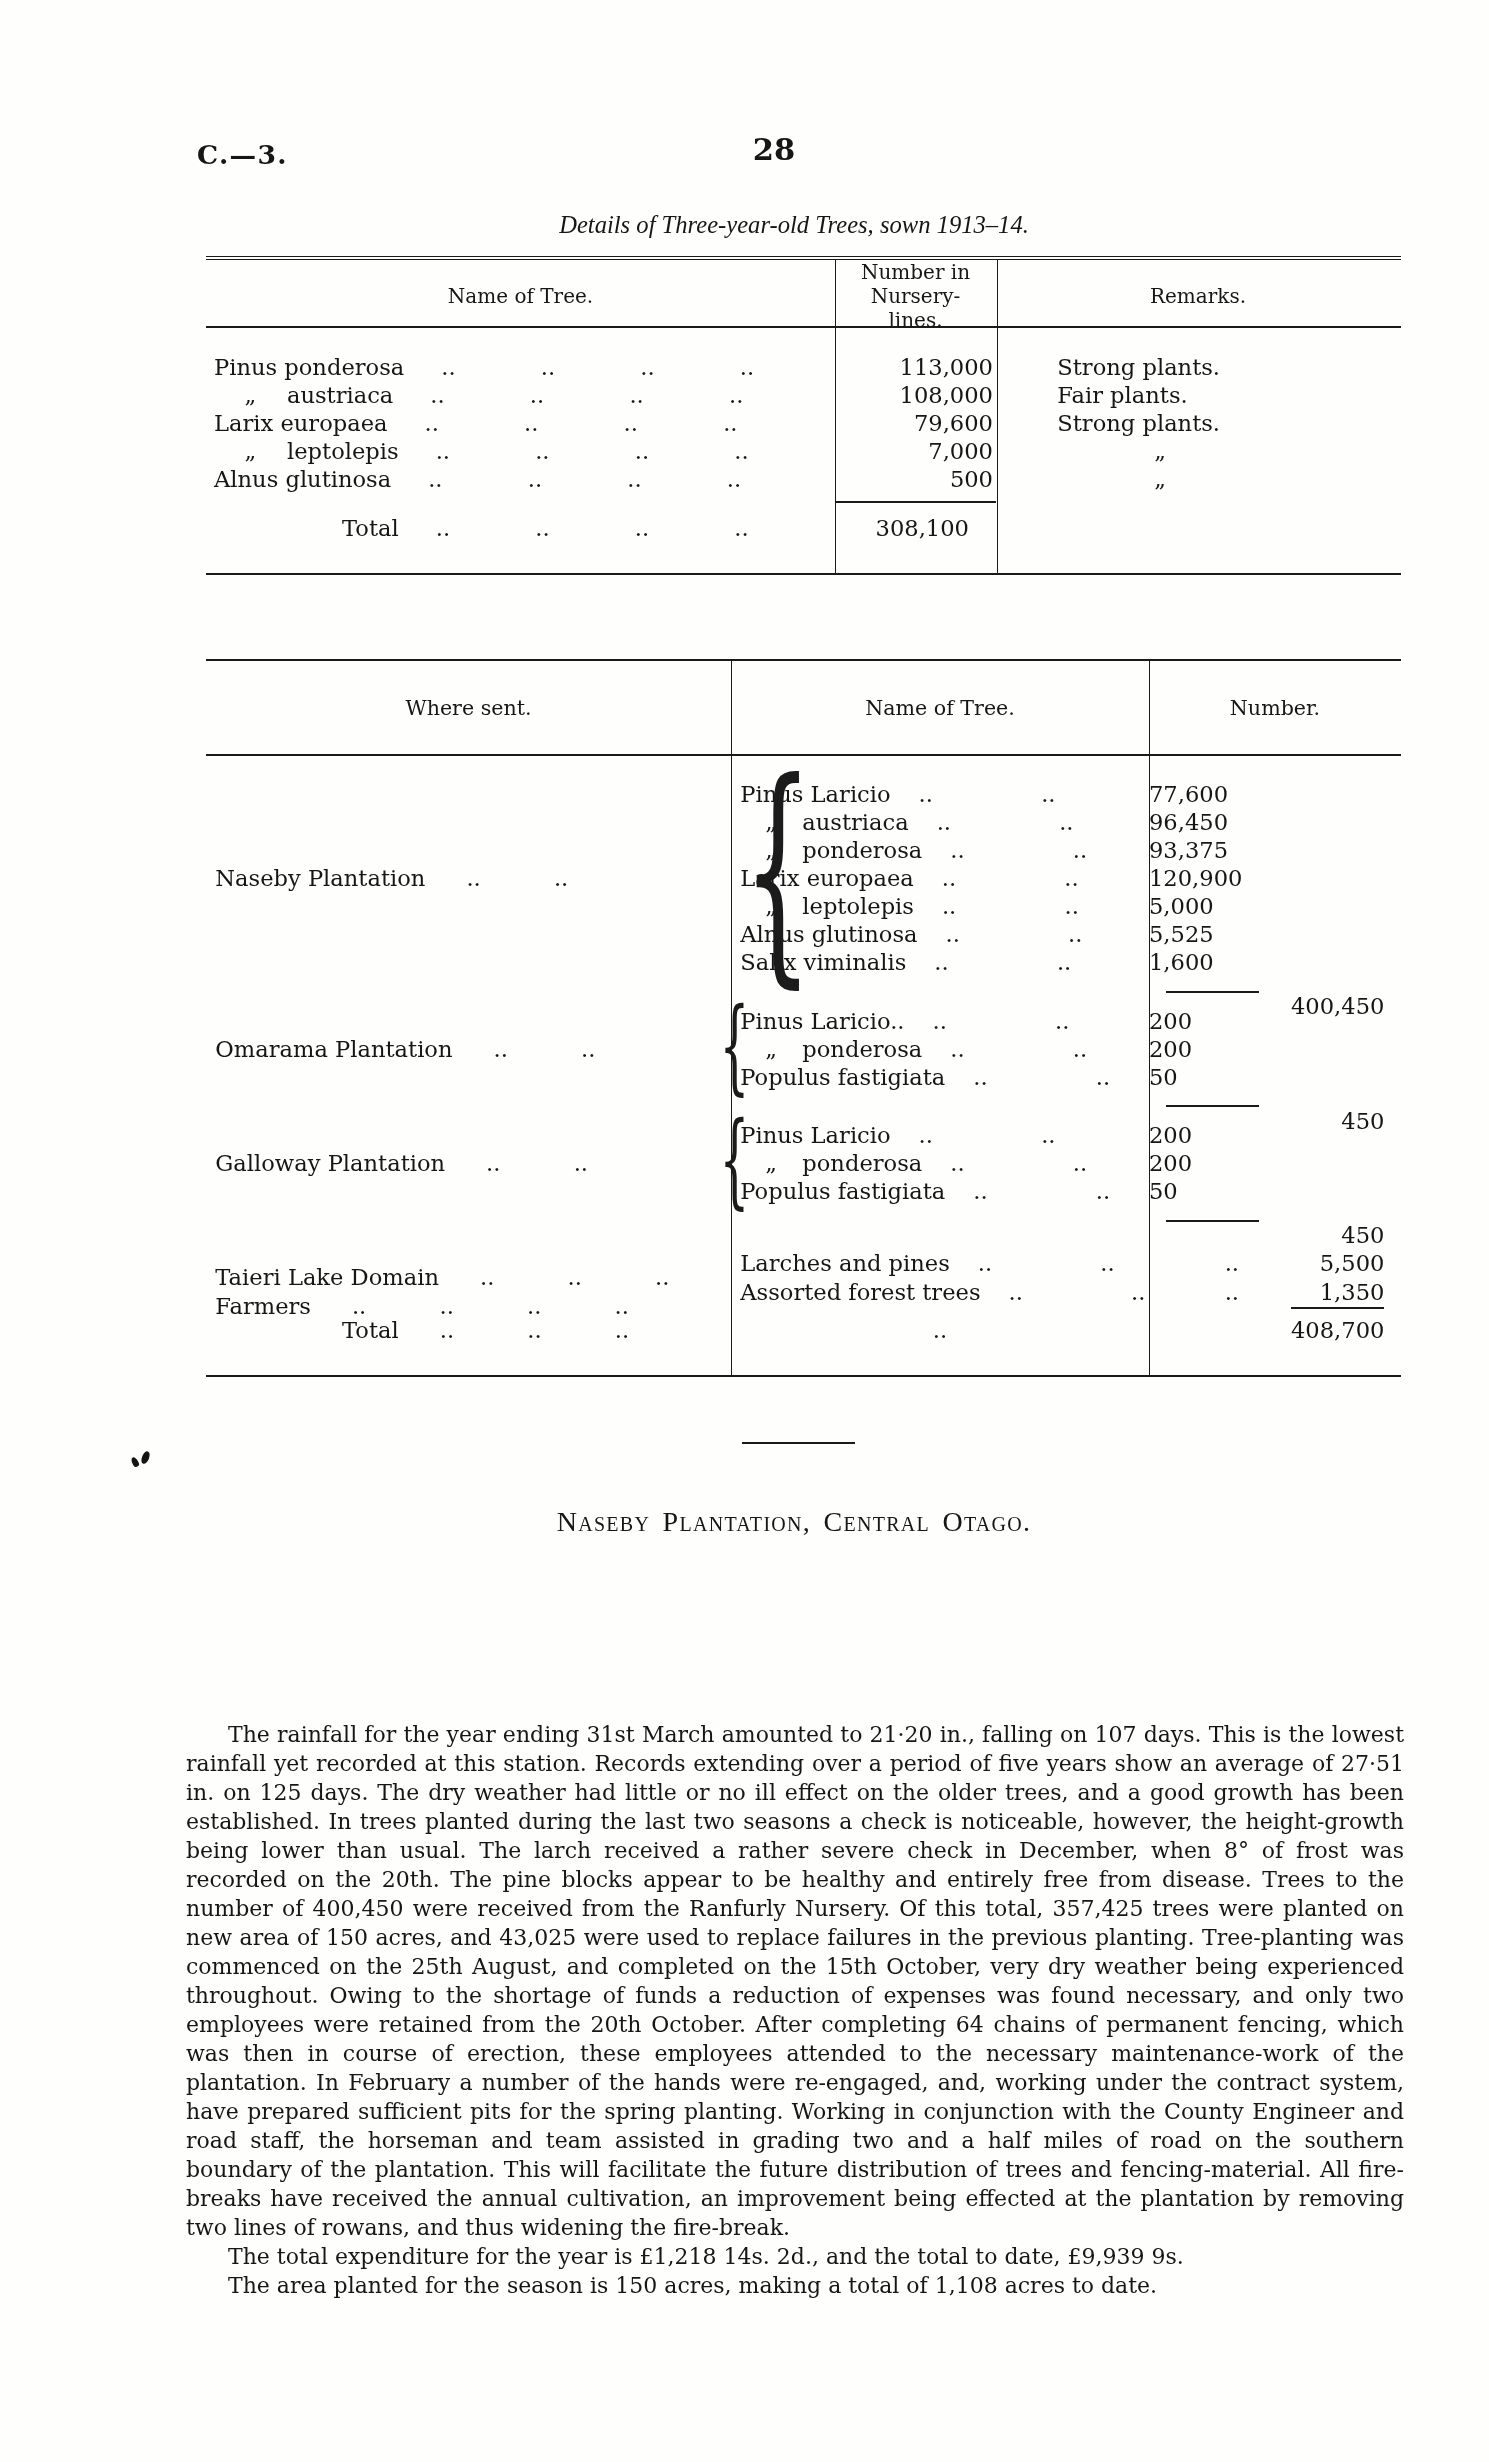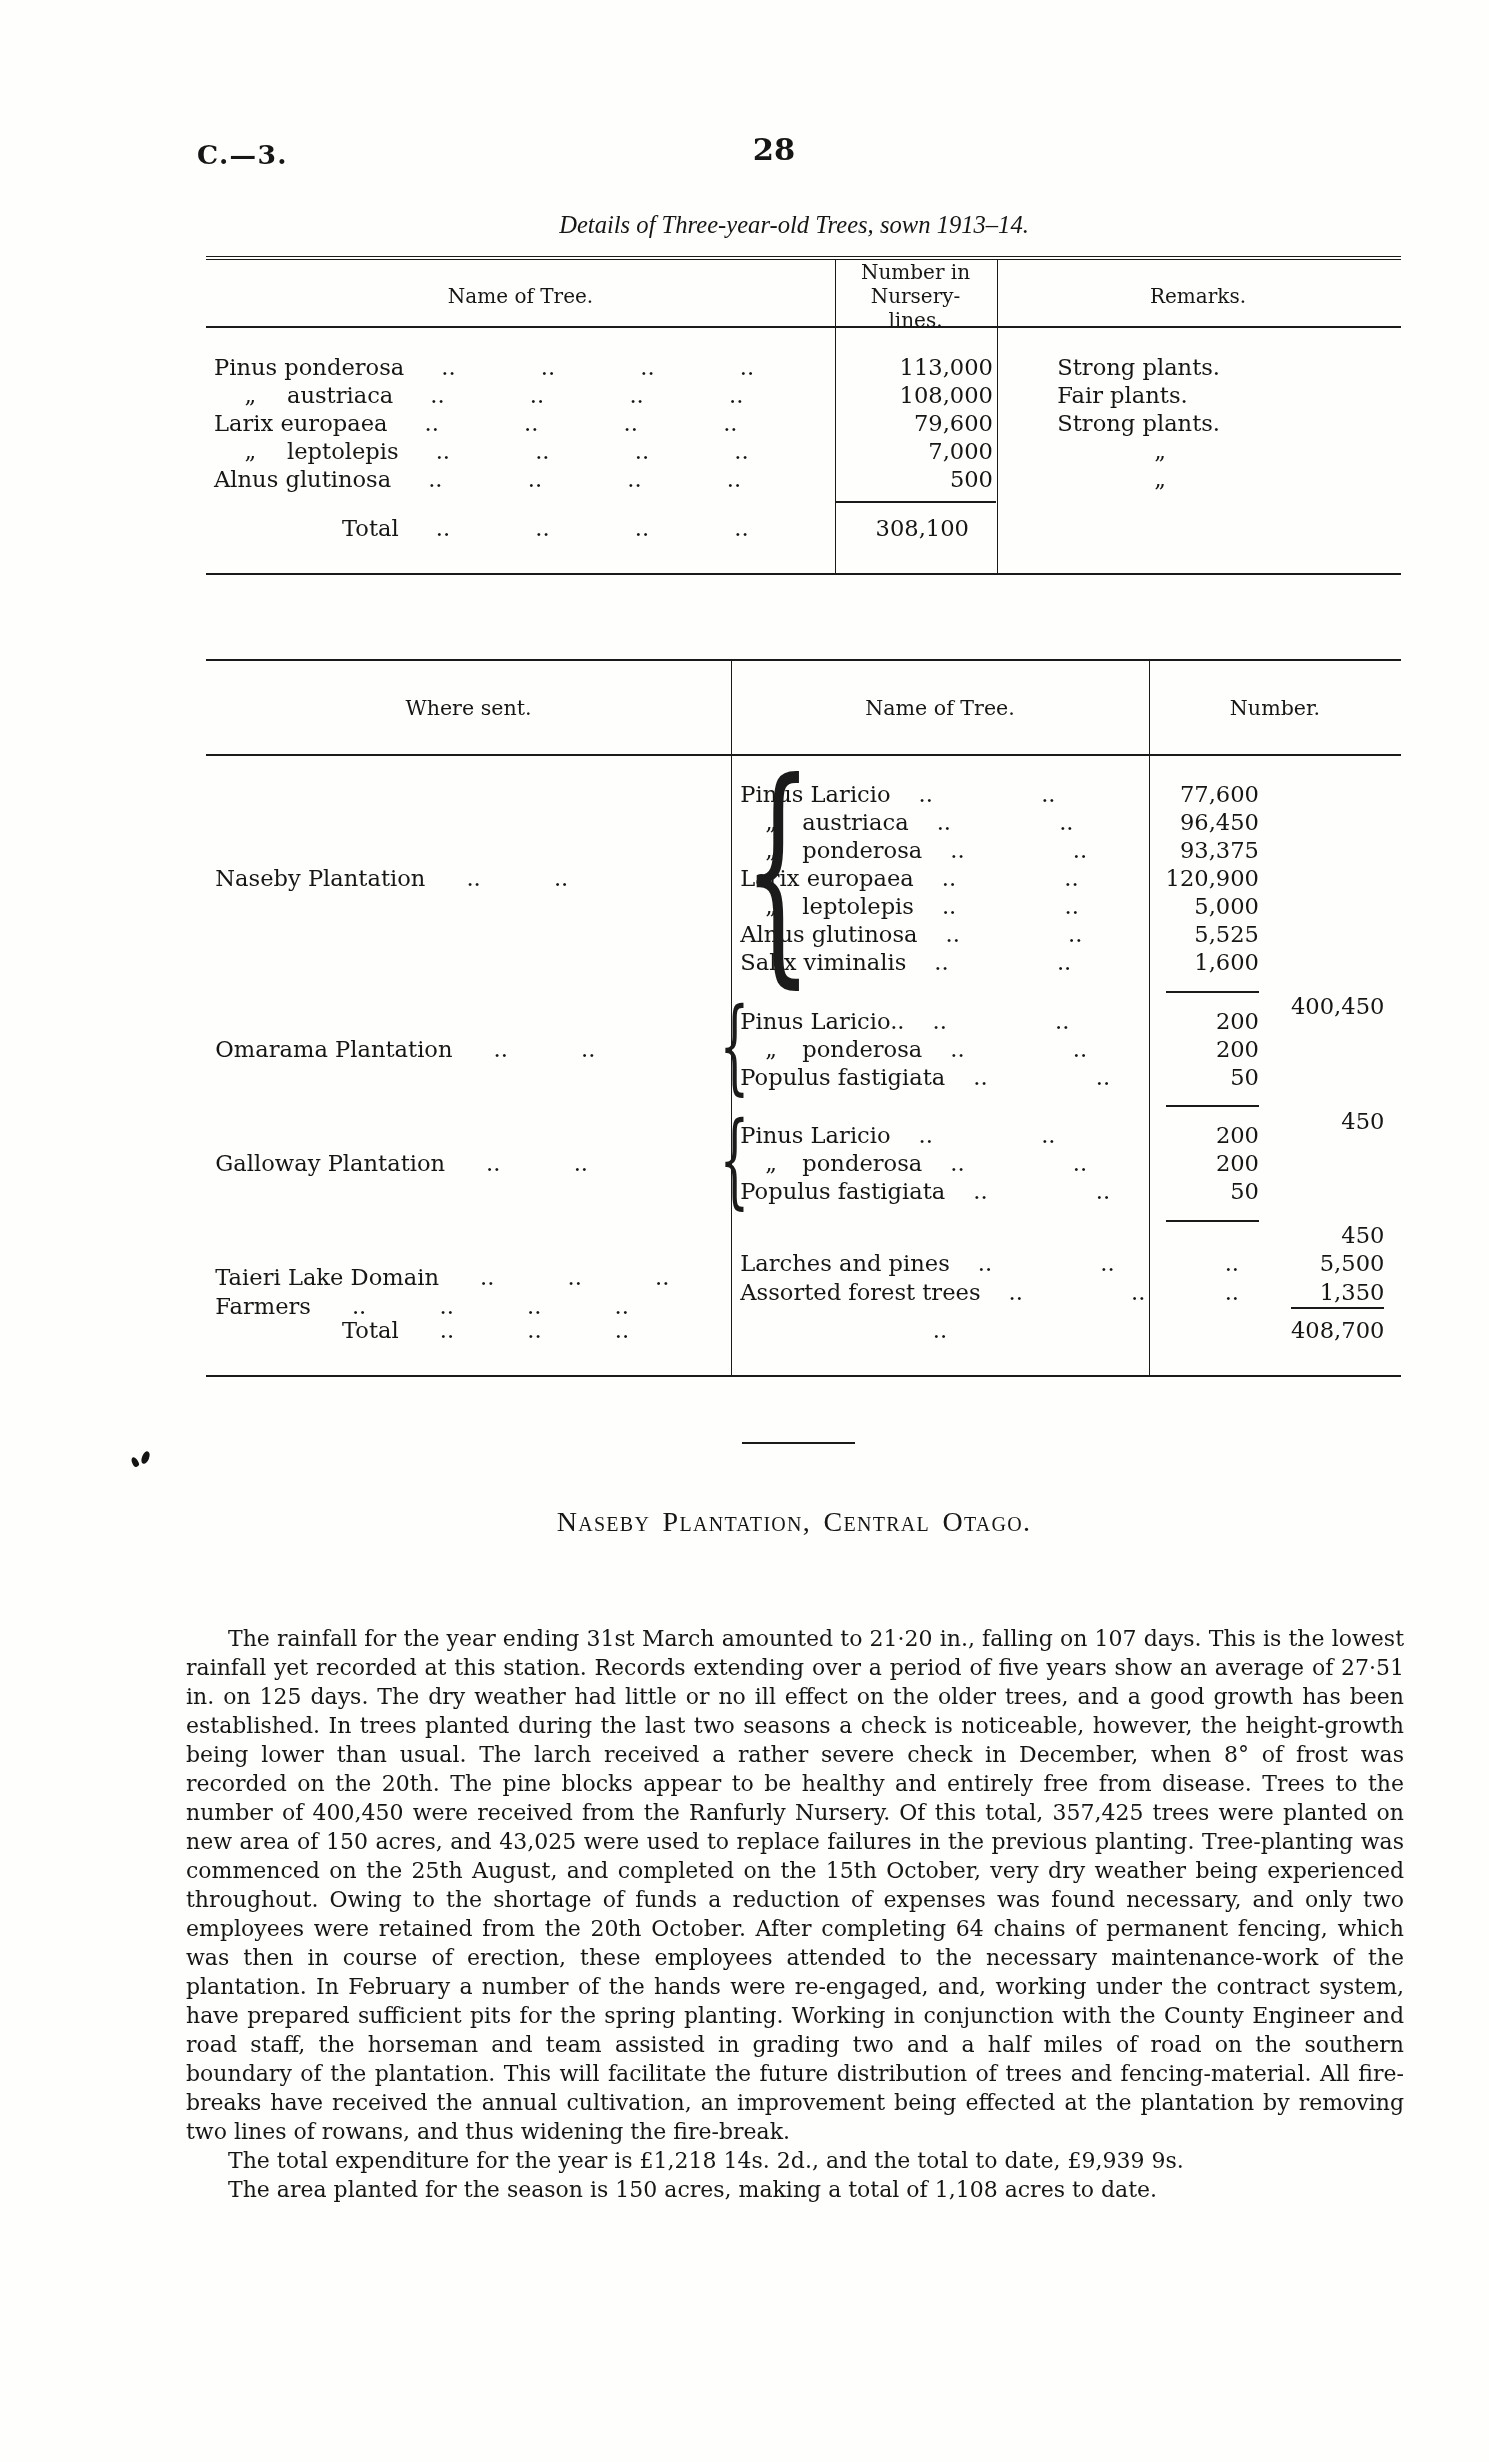--- a/index.html
+++ b/index.html
@@ -50,21 +50,21 @@
   .t2group{position:relative;}
   .t2where{position:absolute;left:0;top:0;width:525px;display:flex;align-items:center;
            padding-left:9.3px;box-sizing:border-box;font-size:22.6px;}
   .t2right{margin-left:525px;width:670px;}
   .t2rows{position:relative;}
   .t2row{display:grid;grid-template-columns:418px 252px;height:28px;align-items:center;font-size:22.6px;}
   .t2-name{padding-left:9.3px;display:flex;align-items:baseline;}
   .ditto2{display:inline-block;width:62px;padding-left:25px;box-sizing:border-box;}
   .leader-name{word-spacing:101px;padding-left:28px;}
   .leader-where{word-spacing:66px;padding-left:41px;}
-  .t2-num{text-align:right;padding-right:142px;}
+  .t2-num{text-align:left;padding-right:142px;}
   .brace{position:absolute;left:-29px;top:50%;transform:translateY(-53%) scaleX(.46);
          font-weight:400;color:#1b1b1b;}
   .t2subrow{position:relative;height:30.5px;}
   .t2subrow .dash{position:absolute;right:142px;top:14.6px;width:93px;border-top:2px solid #1a1a1a;}
   .t2subrow .subtotal{position:absolute;right:16.6px;top:17px;font-size:22.6px;}
   .t2single{display:grid;grid-template-columns:525px 418px 252px;height:29px;align-items:center;font-size:22.6px;}
   .t2single .wc{padding-left:9.3px;display:flex;align-items:baseline;margin-top:28px;}
   .t2single .nc{padding-left:9.3px;display:flex;align-items:baseline;}
   .t2single .num{position:relative;height:100%;}
   .t2single .dots{position:absolute;right:162px;top:50%;transform:translateY(-50%);}
@@ -80,21 +80,21 @@
   
   #ink-mark{position:absolute;left:131px;top:1451px;width:21px;height:18.6px;}
   #ink-mark::before{content:"";position:absolute;left:1.3px;top:6px;width:6px;height:10px;background:#141414;
         border-radius:60% 60% 50% 50%/65% 65% 35% 35%;transform:rotate(-28deg);}
   #ink-mark::after{content:"";position:absolute;left:10.6px;top:0;width:6.6px;height:13.3px;background:#141414;
         border-radius:55%;transform:rotate(22deg);}
   #divider{position:absolute;left:742px;top:1442px;width:113px;border-top:2px solid #1a1a1a;}
   #sec-head{top:1506px;font-variant:small-caps;font-size:28px;letter-spacing:1.3px;word-spacing:4px;}
   #sec-sub{top:1560px;font-size:22.6px;line-height:33px;}
   #sec-sub .subline{display:block;}
-  #body-text{position:absolute;left:186px;top:1624px;width:1218px;font-size:22px;line-height:29px;
+  #body-text{position:absolute;left:186px;top:1720px;width:1218px;font-size:22px;line-height:29px;
              text-align:justify;}
   #body-text p{margin:0;text-indent:42px;}
   #body-text p + p{margin-top:0;}
 </style>
 </head>
 <body>
 
 <div class="page">
 
   <span id="doc-ref">C.—3.</span>

